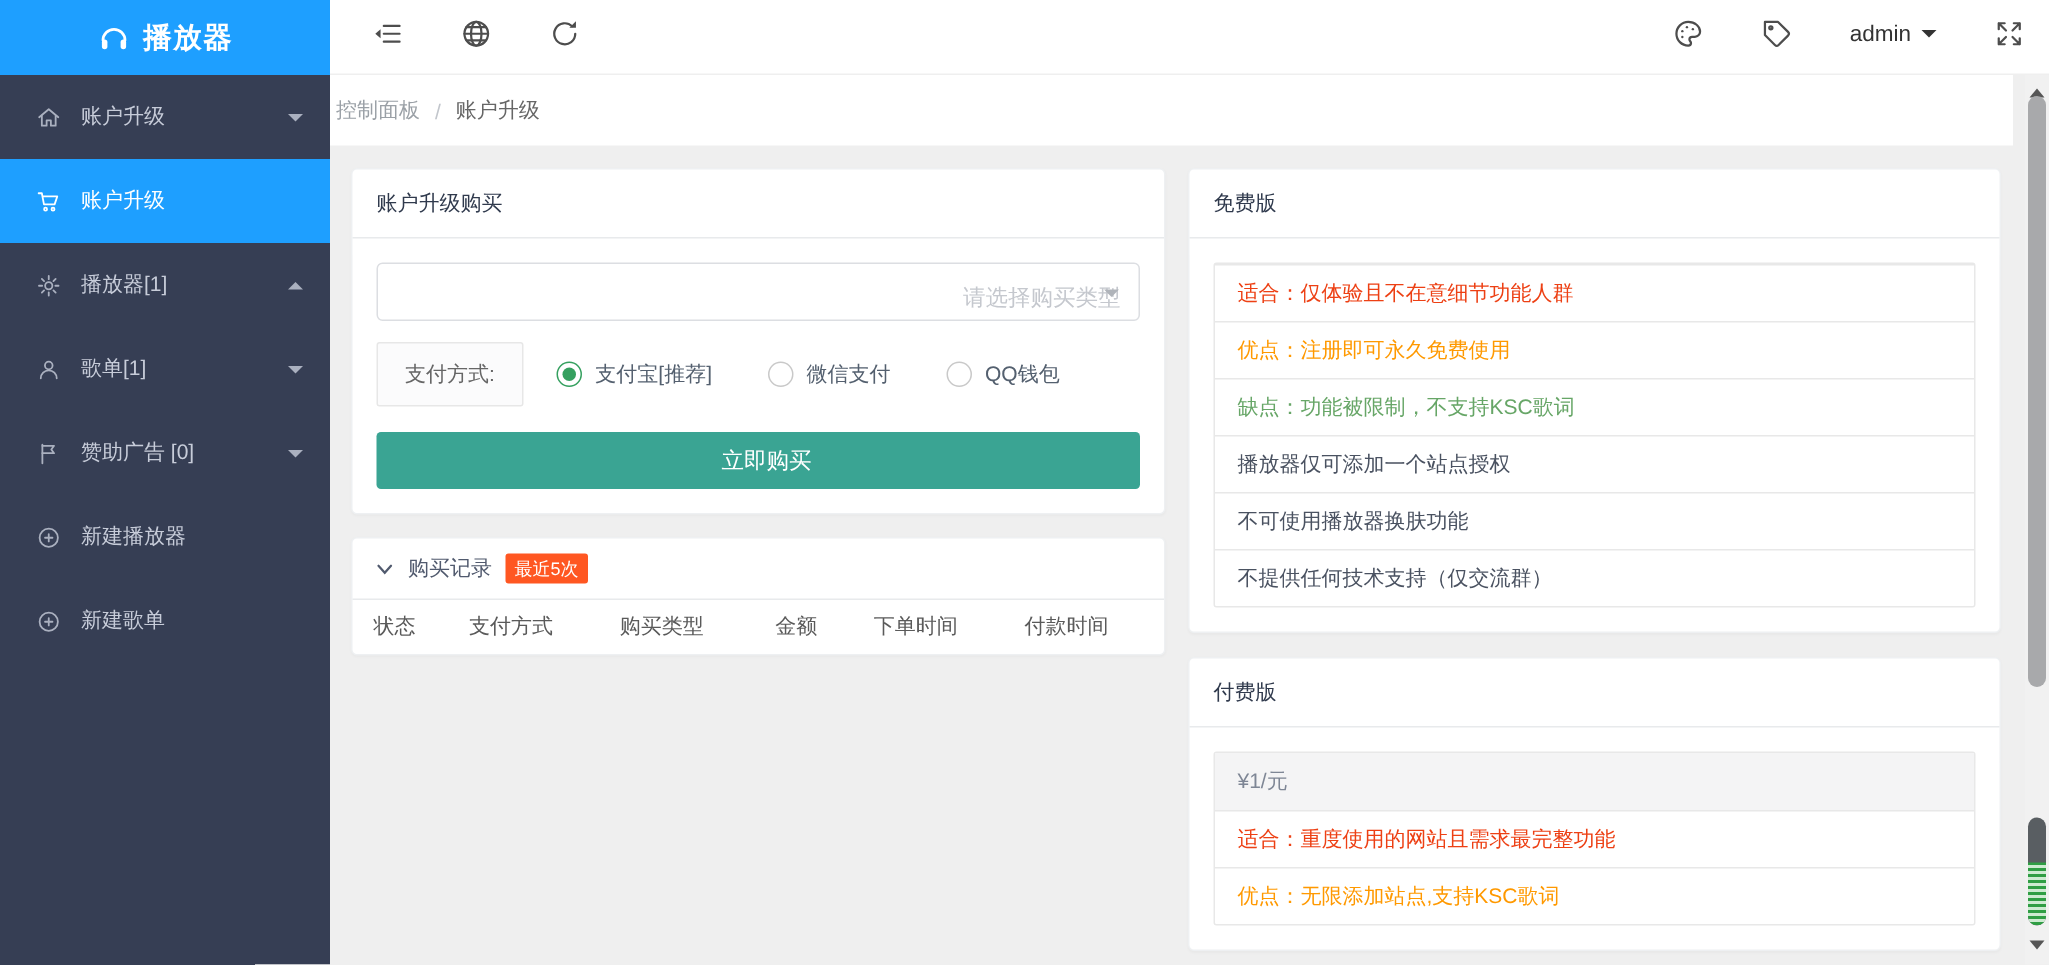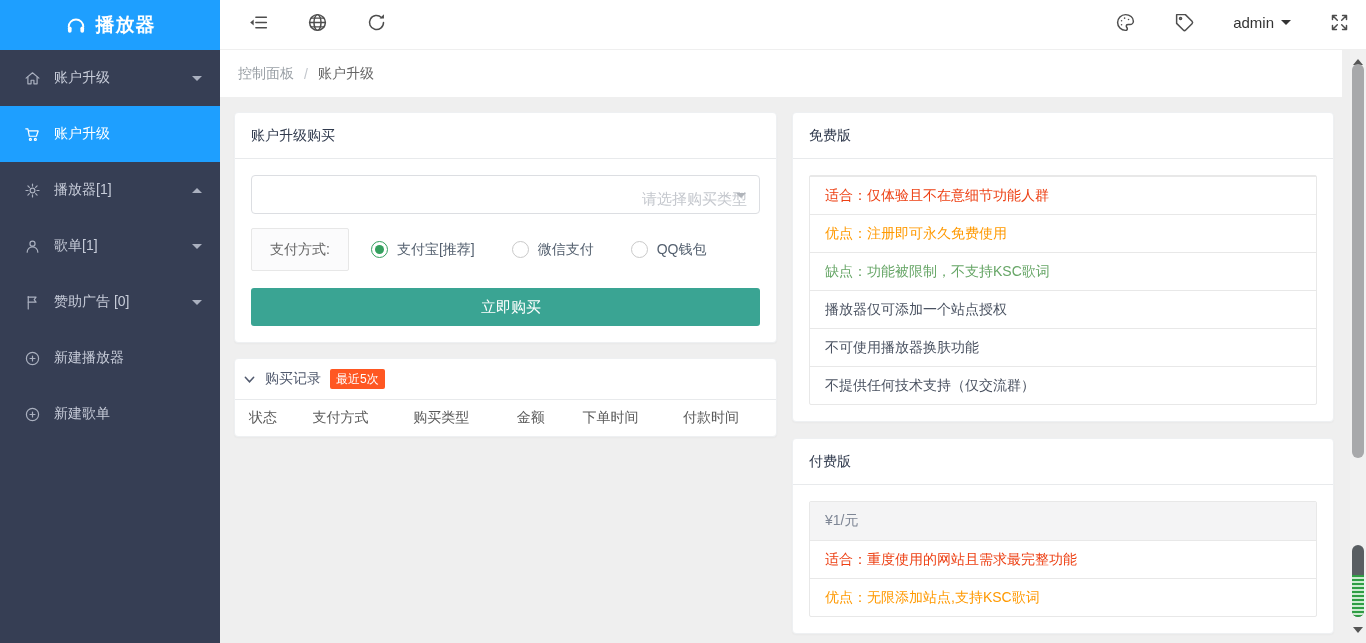--- a/index.html
+++ b/index.html
@@ -26,21 +26,21 @@
   
   .topbar { margin-left:220px; height:50px; background:#fff; border-bottom:1px solid #efefef; display:flex; align-items:center; padding:0 16px 4px 28px; }
   .tb-left { display:flex; align-items:center; gap:38px; }
   .tb-right { margin-left:auto; display:flex; align-items:center; gap:38px; }
   .tb-icon { width:21px; height:21px; display:inline-flex; cursor:pointer; }
   .tb-icon svg { width:21px; height:21px; stroke:#4d4d4d; fill:none; stroke-width:1.7; stroke-linecap:round; stroke-linejoin:round; }
   .admin { display:flex; align-items:center; gap:7px; font-size:15px; color:#333; cursor:pointer; }
   .admin-caret { width:0; height:0; border:5px solid transparent; border-top-color:#333; margin-top:5px; }
 
   
-  .breadcrumb { margin-left:220px; margin-right:24px; height:47px; background:#fff; display:flex; align-items:center; gap:10px; padding-left:18px; font-size:14px; }
+  .breadcrumb { margin-left:220px; margin-right:24px; height:47px; background:#fff; display:flex; align-items:center; gap:10px; padding-left:4px; font-size:14px; }
   .bc-link { color:#9aa0a6; cursor:pointer; }
   .bc-sep { color:#c2c6cc; }
   .bc-current { color:#666; }
 
   
   .content { margin-left:220px; margin-right:16px; height:546px; padding:15px 16px 0 14px; display:flex; gap:15px; align-items:flex-start; overflow:hidden; }
   .col-left { width:543px; flex:none; }
   .col-right { flex:1; }
 
   .card { background:#fff; border:1px solid #eef0f2; border-radius:4px; box-shadow:0 1px 2px rgba(0,0,0,.03); }
@@ -54,21 +54,21 @@
   .pay-row { margin-top:14px; display:flex; align-items:center; }
   .pay-label { border:1px solid #e7e7e7; background:#fbfbfc; height:43px; line-height:41px; padding:0 18px; font-size:14px; color:#666; border-radius:2px; flex:none; }
   .radio-group { display:flex; align-items:center; margin-left:22px; gap:37px; }
   .radio { display:flex; align-items:center; gap:9px; font-size:14px; color:#54606f; cursor:pointer; }
   .rc { width:17px; height:17px; border-radius:50%; border:1px solid #c9c9c9; position:relative; background:#fff; flex:none; }
   .rc.checked { border-color:#35a05f; }
   .rc.checked::after { content:""; position:absolute; inset:3px; border-radius:50%; background:#35a05f; }
   .buy-btn { margin-top:17px; width:100%; height:38px; background:#3aa493; color:#fff; border:none; border-radius:3px; font-size:15px; cursor:pointer;padding-left:11px; }
 
   
-  .records-header { height:41px; display:flex; align-items:center; gap:9px; padding:0 8px; border-bottom:1px solid #e8eaec; cursor:pointer; }
+  .records-header { height:41px; display:flex; align-items:center; gap:9px; padding:0 15px; border-bottom:1px solid #e8eaec; cursor:pointer; }
   .chev { width:13px; height:13px; display:inline-flex; }
   .chev svg { width:13px; height:13px; stroke:#515a6e; fill:none; stroke-width:1.6; stroke-linecap:round; }
   .records-title { font-size:14px; color:#515a6e; }
   .badge { background:#ff5722; color:#fff; font-size:12px; line-height:18px; padding:1px 6px; border-radius:2px; }
   .records-table { display:flex; align-items:center; height:36px; padding:0 14px; }
   .records-table .colh { font-size:14px; color:#5a5a5a; }
   .c1{width:12.4%} .c2{width:19.6%} .c3{width:20.2%} .c4{width:12.8%} .c5{width:19.6%} .c6{width:15.4%}
 
   
   .plan-list { border:1px solid #e8e8e8; border-radius:2px; }

